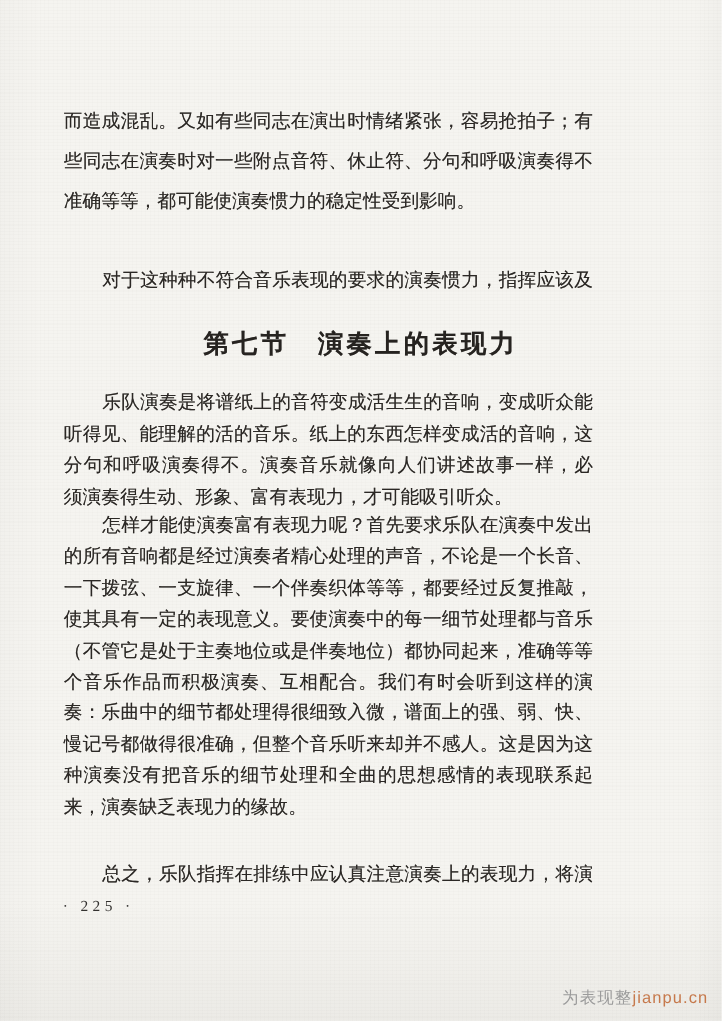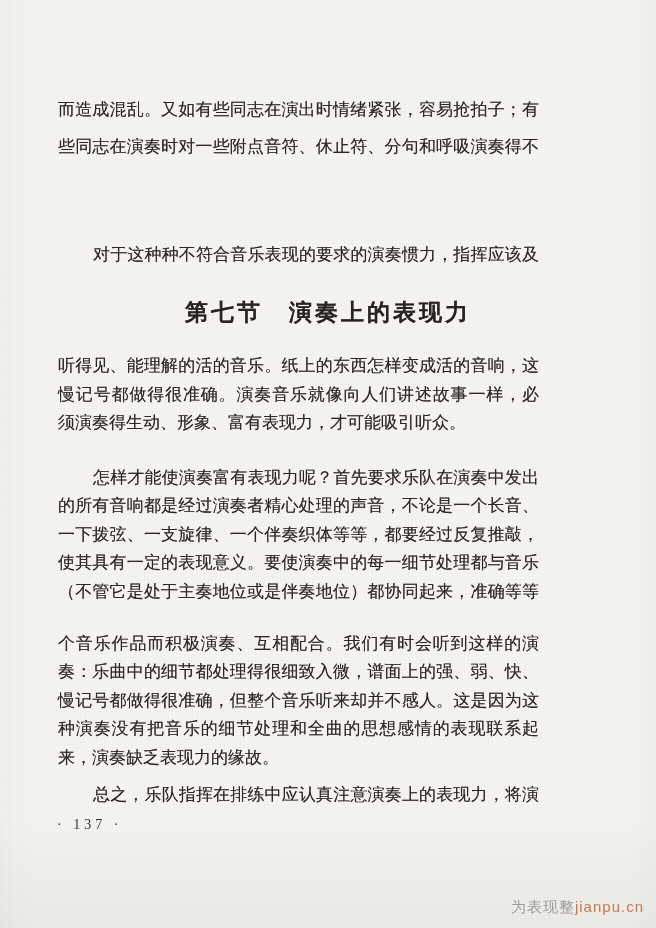--- a/index.html
+++ b/index.html
@@ -65,50 +65,52 @@
 </style>
 </head>
 <body>
 
 <div class="page">
 
   <div id="pre-heading">
       <div class="textcol" style="top: 92px;">
         <div class="line full" style="height: 36.5px; line-height: 36.5px;">而造成混乱。又如有些同志在演出时情绪紧张，容易抢拍子；有</div>
         <div class="line full" style="height: 36.5px; line-height: 36.5px;">些同志在演奏时对一些附点音符、休止符、分句和呼吸演奏得不</div>
+        <div class="line" style="height: 36.5px; line-height: 36.5px;">准确等等，都可能使演奏惯力的稳定性受到影响。</div>
       </div>
       <div class="textcol" style="top: 237px;">
         <div class="line full ind" style="height: 36.5px; line-height: 36.5px;">对于这种种不符合音乐表现的要求的演奏惯力，指挥应该及</div>
       </div>
     </div>
 
   <h2 class="heading">第七节　演奏上的表现力</h2>
 
   <div id="post-heading">
       <div class="textcol" style="top: 352px;">
+        <div class="line full ind" style="height: 28.6px; line-height: 28.6px;">乐队演奏是将谱纸上的音符变成活生生的音响，变成听众能</div>
         <div class="line full" style="height: 28.6px; line-height: 28.6px;">听得见、能理解的活的音乐。纸上的东西怎样变成活的音响，这</div>
-        <div class="line full" style="height: 28.6px; line-height: 28.6px;">慢记号都做得很准确。演奏音乐就像向人们讲述故事一样，必</div>
+        <div class="line full" style="height: 28.6px; line-height: 28.6px;">分句和呼吸演奏得不。演奏音乐就像向人们讲述故事一样，必</div>
         <div class="line" style="height: 28.6px; line-height: 28.6px;">须演奏得生动、形象、富有表现力，才可能吸引听众。</div>
       </div>
       <div class="textcol" style="top: 464px;">
         <div class="line full ind" style="height: 28.4px; line-height: 28.4px;">怎样才能使演奏富有表现力呢？首先要求乐队在演奏中发出</div>
         <div class="line full" style="height: 28.4px; line-height: 28.4px;">的所有音响都是经过演奏者精心处理的声音，不论是一个长音、</div>
         <div class="line full" style="height: 28.4px; line-height: 28.4px;">一下拨弦、一支旋律、一个伴奏织体等等，都要经过反复推敲，</div>
         <div class="line full" style="height: 28.4px; line-height: 28.4px;">使其具有一定的表现意义。要使演奏中的每一细节处理都与音乐</div>
         <div class="line full" style="height: 28.4px; line-height: 28.4px;">（不管它是处于主奏地位或是伴奏地位）都协同起来，准确等等</div>
-        <div class="line full" style="height: 28.4px; line-height: 28.4px; margin-top: 24px;">个音乐作品而积极演奏、互相配合。我们有时会听到这样的演</div>
+        <div class="line full" style="height: 28.4px; line-height: 28.4px;">个音乐作品而积极演奏、互相配合。我们有时会听到这样的演</div>
         <div class="line full" style="height: 28.4px; line-height: 28.4px;">奏：乐曲中的细节都处理得很细致入微，谱面上的强、弱、快、</div>
         <div class="line full" style="height: 28.4px; line-height: 28.4px;">慢记号都做得很准确，但整个音乐听来却并不感人。这是因为这</div>
         <div class="line full" style="height: 28.4px; line-height: 28.4px;">种演奏没有把音乐的细节处理和全曲的思想感情的表现联系起</div>
         <div class="line" style="height: 28.4px; line-height: 28.4px;">来，演奏缺乏表现力的缘故。</div>
       </div>
       <div class="textcol" style="top: 781px;">
         <div class="line full ind" style="height: 28px; line-height: 28px;">总之，乐队指挥在排练中应认真注意演奏上的表现力，将演</div>
       </div>
     </div>
 
-  <div class="pagenum">· 137 ·</div>
+  <div class="pagenum">· 225 ·</div>
 
   <div class="watermark">
     <span class="wm-name" style="color: rgb(155, 155, 155);">为表现整</span><span class="wm-url" style="color: rgb(198, 121, 76);">jianpu.cn</span>
   </div>
 
 </div>
 
 </body></html>

